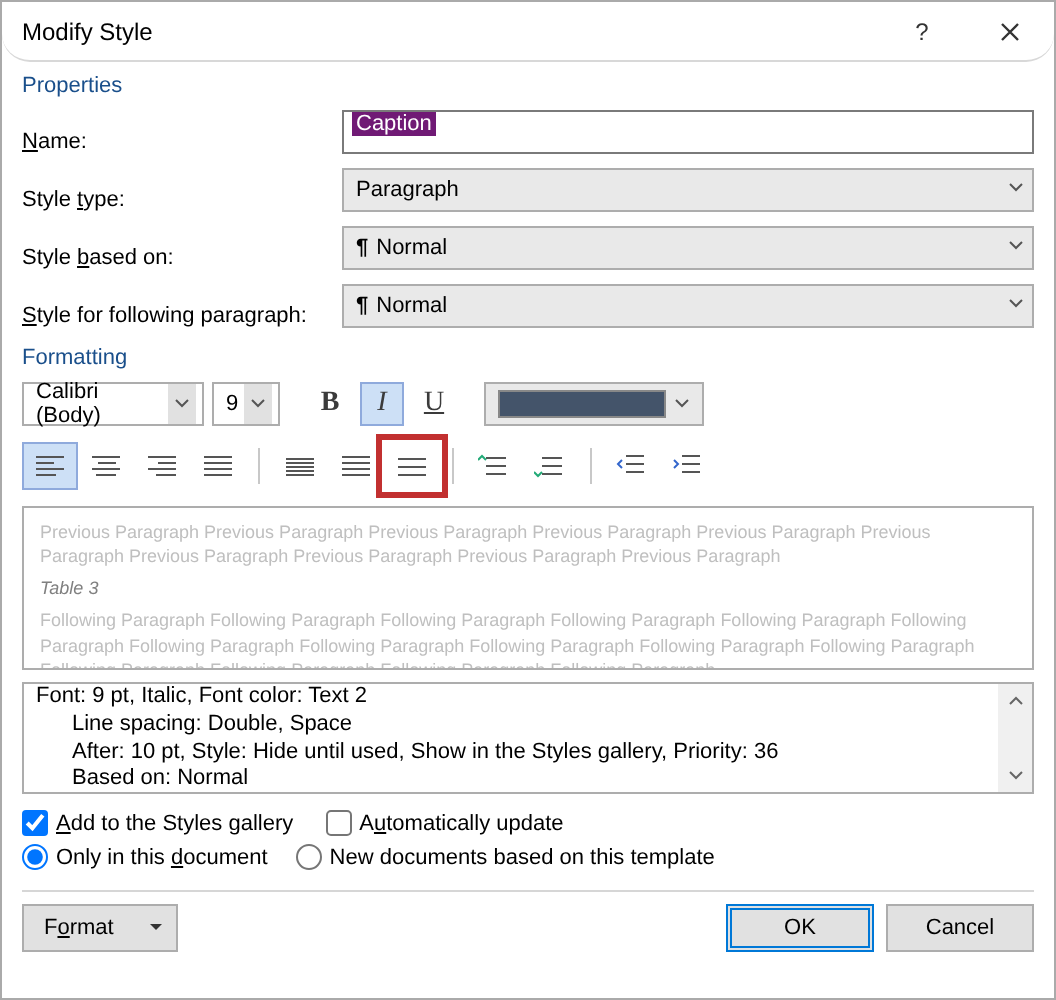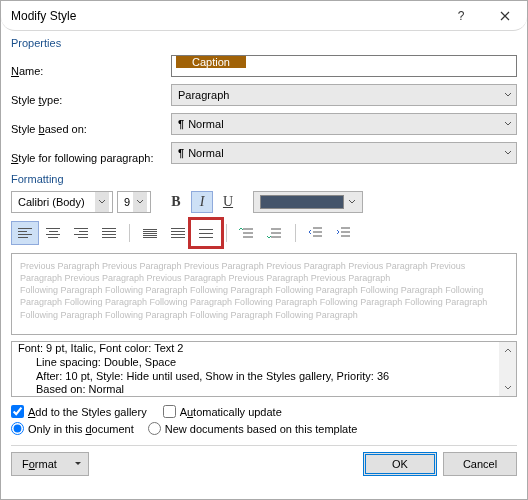--- a/index.html
+++ b/index.html
@@ -71,23 +71,23 @@
     flex: 1;
     height: 22px;
     border: 1px solid #7a7a7a;
     padding: 0 4px;
     font: inherit;
   }
   .textinput.selected {
     background: #fff;
   }
   .textinput .seltext {
-    background: #a16207;
+    background: #701a75;
     color: #fff;
-    padding: 0 16px;
+    padding: 0 2px;
   }
   .combo {
     flex: 1;
     height: 22px;
     border: 1px solid #adadad;
     background: #e9e9e9;
     display: flex;
     align-items: center;
     padding: 0 4px 0 6px;
     position: relative;
@@ -111,21 +111,21 @@
   .tb-combo {
     height: 22px;
     border: 1px solid #adadad;
     background: #fff;
     display: flex;
     align-items: center;
     padding: 0 18px 0 6px;
     position: relative;
     font-size: 11px;
   }
-  .tb-combo.font { width: 102px; }
+  .tb-combo.font { width: 91px; }
   .tb-combo.size { width: 34px; }
   .tb-combo.color { width: 110px; background:#e9e9e9 }
   .tb-combo .chev {
     position: absolute;
     right: 3px;
     top: 50%;
     transform: translateY(-50%);
     background: #e1e1e1;
     width: 14px;
     height: 20px;
@@ -439,20 +439,21 @@
       <div class="abtn">
         <svg width="16" height="14">
             <path d="M5 2h9M5 6h9M5 10h9" stroke="#555"></path>
             <path d="M1 4 L3 6 L1 8" stroke="#36c" fill="none"></path>
           </svg>
       </div>
     </div>
 
     <div class="preview">
       <div>Previous Paragraph Previous Paragraph Previous Paragraph Previous Paragraph Previous Paragraph Previous Paragraph Previous Paragraph Previous Paragraph Previous Paragraph Previous Paragraph</div>
+      <div class="sample">Table 3</div>
       <div>Following Paragraph Following Paragraph Following Paragraph Following Paragraph Following Paragraph Following Paragraph Following Paragraph Following Paragraph Following Paragraph Following Paragraph Following Paragraph Following Paragraph Following Paragraph Following Paragraph Following Paragraph</div>
     </div>
 
     <div class="descbox">
       <div>Font: 9 pt, Italic, Font color: Text 2</div>
       <div style="padding-left:18px">Line spacing:  Double, Space</div>
       <div style="padding-left:18px">After:  10 pt, Style: Hide until used, Show in the Styles gallery, Priority: 36</div>
       <div style="padding-left:18px">Based on: Normal</div>
       <div class="scroll">
         <div>

